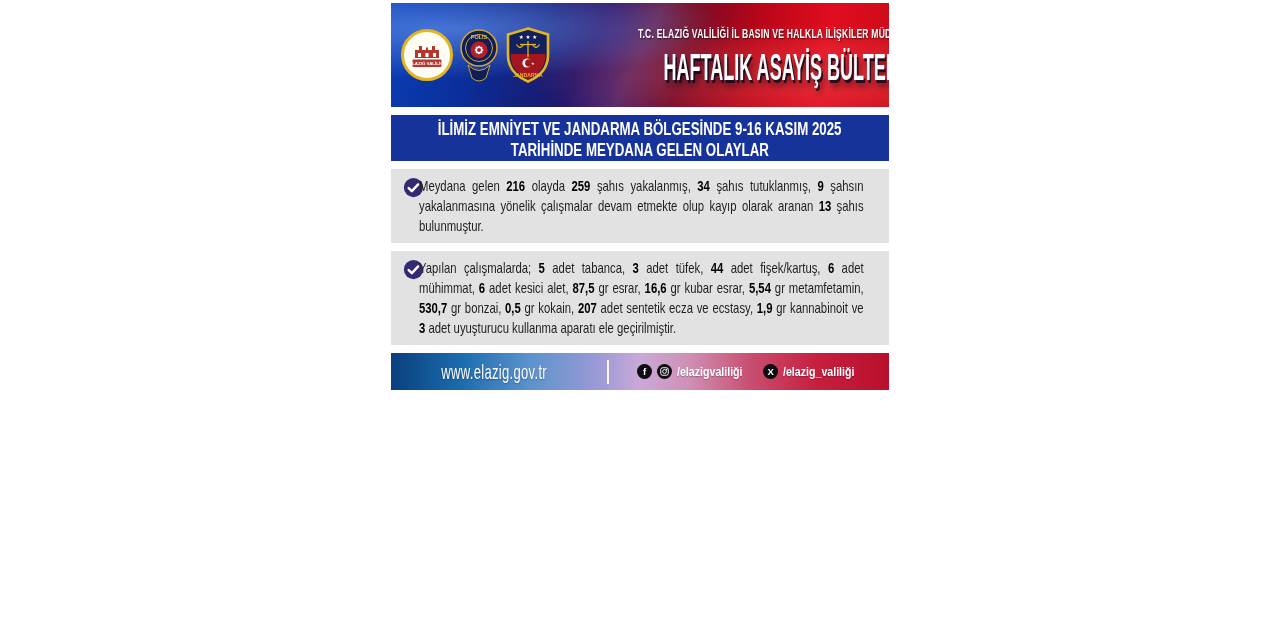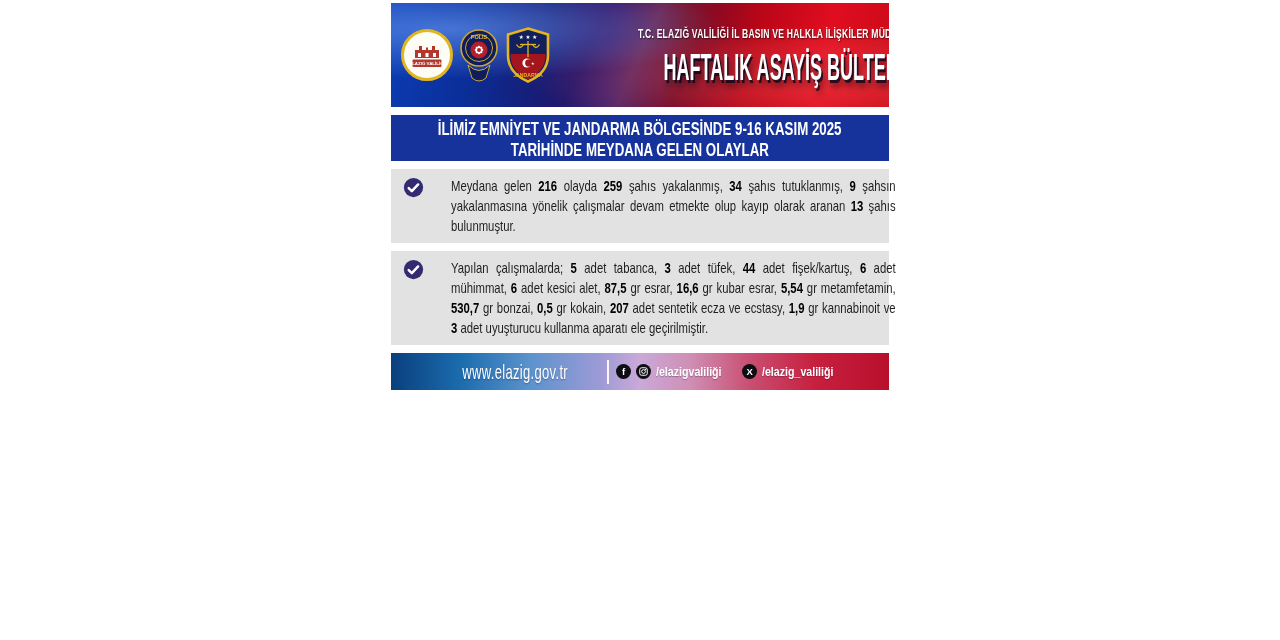--- a/index.html
+++ b/index.html
@@ -25,38 +25,38 @@
     text-shadow:3px 3px 0 rgba(8,8,28,.8), 6px 7px 8px rgba(0,0,0,.55); }
 
   
   .subbar { margin-top:8px; height:46px; background:#16339b; color:#fff;
     display:flex; flex-direction:column; justify-content:flex-end; align-items:center; }
   .subbar .l { font-size:17.5px; font-weight:bold; white-space:nowrap;
     transform:scaleX(.76); line-height:21px; }
 
   
   .bullet { position:relative; margin-top:8px; background:#e2e2e2;
-    padding:7px 12px 7px 60px; }
+    padding:7px 12px 7px 28px; }
   .bullet.plain { background:transparent; }
   .check { position:absolute; left:12px; top:8px; width:21px; height:21px; }
   .btext { width:570px; transform:scaleX(.78); transform-origin:0 0;
     font-size:14.5px; line-height:20px; color:#1e1e20; text-align:justify; }
   .btext b { color:#000; font-weight:bold; }
 
   
   .signoff { display:flex; justify-content:space-between; align-items:baseline;
     padding:1px 16px 0 44px; height:21px; }
   .signoff .left { color:#b5362b; font-weight:bold; font-size:16px; white-space:nowrap;
     transform:scaleX(.78); transform-origin:0 50%; }
   .signoff .right { color:#b5362b; font-weight:bold; font-size:16.5px; white-space:nowrap;
     transform:scaleX(.72); transform-origin:100% 50%; }
 
   
   .footer { margin-top:8px; height:37px; display:flex; align-items:center;
-    justify-content:center; gap:7px;
+    justify-content:center; gap:28px;
     background:linear-gradient(90deg,#0a3f7d 0%,#1b6cae 14%,#5c93cd 28%,#9d9ad6 42%,
       #caa9d8 50%,#cf8fb4 60%,#c94f72 72%,#c7203f 85%,#b80f2c 100%); }
   .site { color:#fff; font-size:21px; white-space:nowrap; transform:scaleX(.62);
     letter-spacing:.5px; text-shadow:0 1px 2px rgba(0,0,40,.35); }
   .fdivider { width:2px; height:24px; background:rgba(255,255,255,.92); }
   .socials { display:flex; align-items:center; gap:5px; }
   .sicon { width:15px; height:15px; border-radius:50%; background:#0d0d12; color:#fff;
     display:flex; align-items:center; justify-content:center; font-size:9.5px;
     font-weight:bold; flex:0 0 auto; }
   .handle { color:#fff; font-size:12.5px; font-weight:bold; white-space:nowrap;

